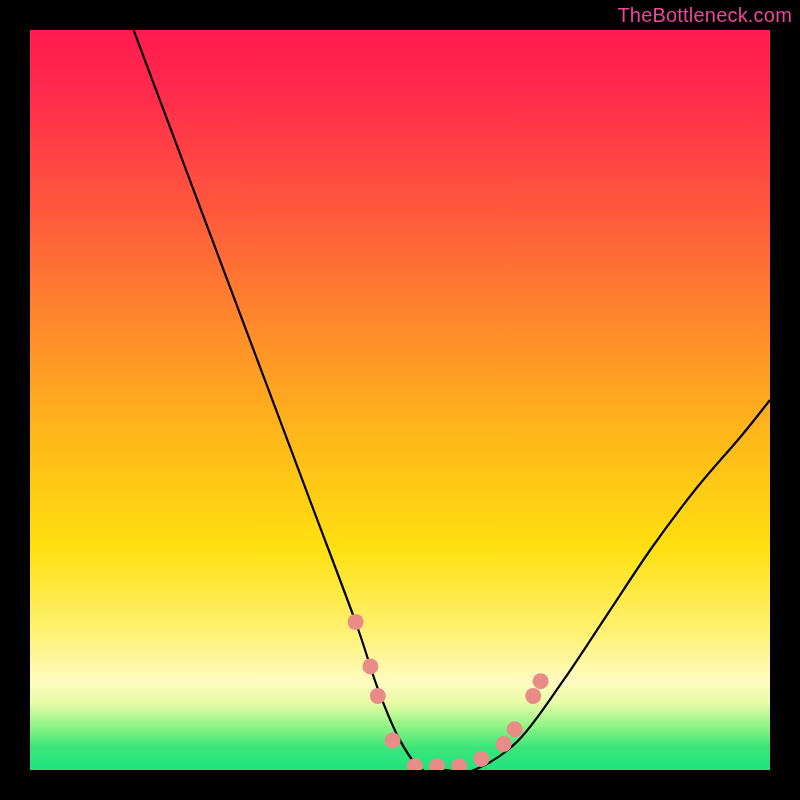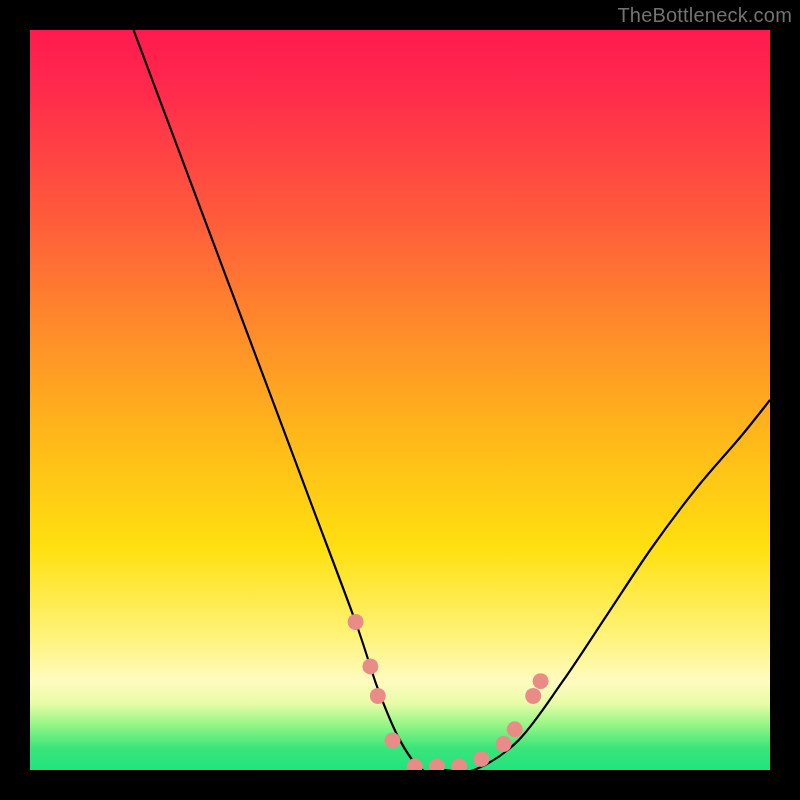--- a/index.html
+++ b/index.html
@@ -39,21 +39,21 @@
       #e8fca6 91%,
       #92f585 94%,
       #3be57a 97%,
       #1fe47f 100%
     );
   }
   .watermark {
     position: absolute;
     top: 4px;
     right: 8px;
-    color: #737373;
+    color: #ec4899;
     font-size: 20px;
     font-weight: 500;
     letter-spacing: 0.2px;
   }
   svg.curve {
     position: absolute;
     top: 0;
     left: 0;
     width: 740px;
     height: 740px;

